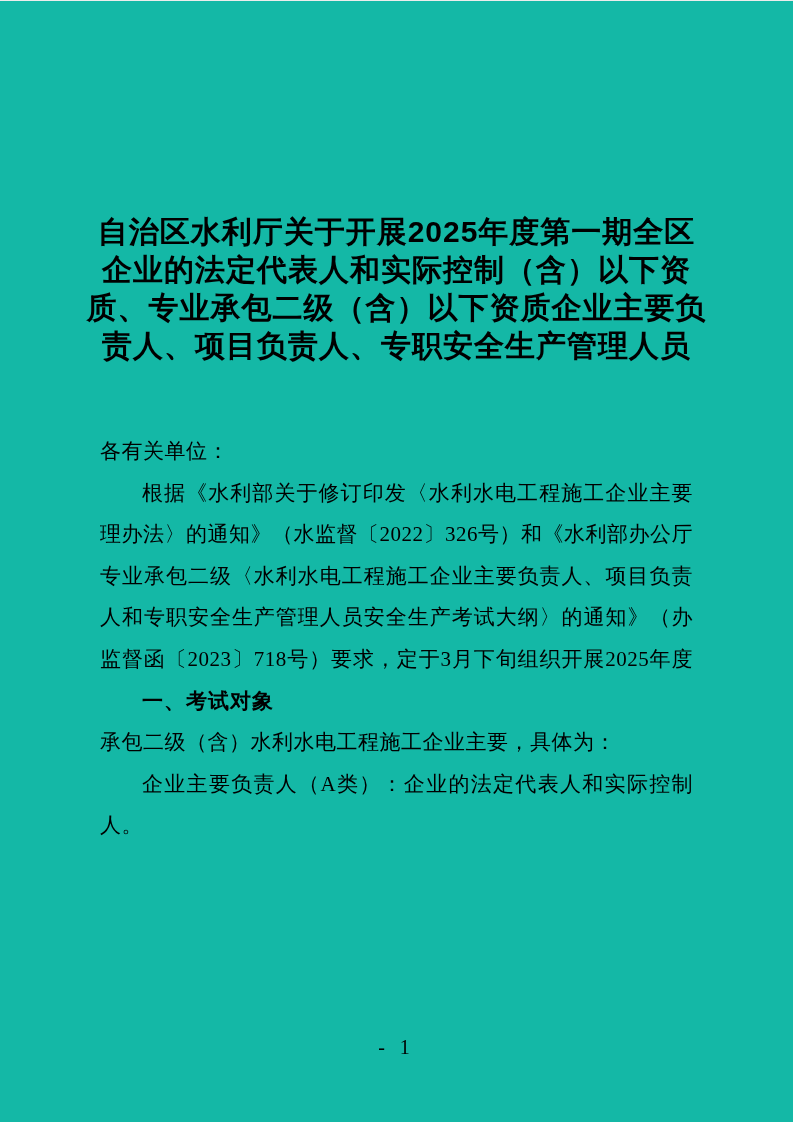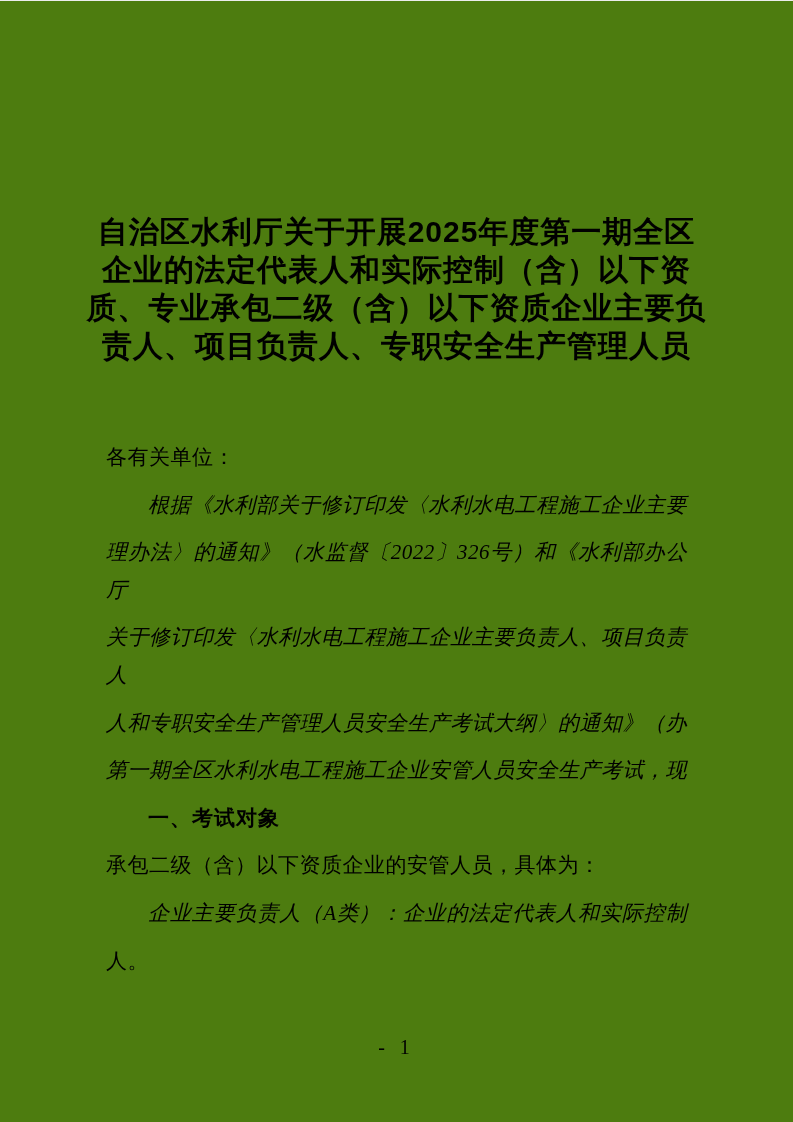--- a/index.html
+++ b/index.html
@@ -5,21 +5,21 @@
   html, body {
     margin: 0;
     padding: 0;
     background: #ffffff;
   }
   .page {
     position: relative;
     width: 793px;
     height: 1122px;
     margin: 0 auto;
-    background: #4d7c0f;
+    background: #14b8a6;
     color: #000000;
     overflow: hidden;
     border-top: 1px solid #ececec;
     font-family: "Liberation Serif", "DejaVu Serif", serif;
   }
   
   .doc-title {
     position: absolute;
     top: 212px;
     left: 46px;
@@ -36,29 +36,28 @@
   .doc-body {
     position: absolute;
     top: 428px;
     left: 96px;
     width: 601px;
     font-size: 21px;
     line-height: 37.6px;
     letter-spacing: 0.5px;
   }
   .line {
-    margin: 10px;
+    margin: 4px;
     padding: 0;
   }
   
   .just {
     text-align: justify;
     text-align-last: justify;
     text-justify: inter-character;
-    font-style: italic;
   }
   
   .indent { padding-left: 42px; }
   .heading {
     font-family: Liberation Serif, serif;
     font-weight: 700;
     letter-spacing: 1px;
   }
   .page-footer {
     position: absolute;
@@ -84,29 +83,29 @@
     <div class="title-line">责人、项目负责人、专职安全生产管理人员</div>
   </header>
 
   <main class="doc-body">
 
     <p class="line">各有关单位：</p>
 
     <div>
       <p class="line just indent">根据《水利部关于修订印发〈水利水电工程施工企业主要</p>
       <p class="line just">理办法〉的通知》（水监督〔2022〕326号）和《水利部办公厅</p>
-      <p class="line just">关于修订印发〈水利水电工程施工企业主要负责人、项目负责人</p>
+      <p class="line just">专业承包二级〈水利水电工程施工企业主要负责人、项目负责</p>
       <p class="line just">人和专职安全生产管理人员安全生产考试大纲〉的通知》（办</p>
-      <p class="line just">第一期全区水利水电工程施工企业安管人员安全生产考试，现</p>
+      <p class="line just">监督函〔2023〕718号）要求，定于3月下旬组织开展2025年度</p>
     </div>
 
     <p class="line heading indent">一、考试对象</p>
 
     <div>
-      <p class="line">承包二级（含）以下资质企业的安管人员，具体为：</p>
+      <p class="line">承包二级（含）水利水电工程施工企业主要，具体为：</p>
     </div>
 
     <div>
       <p class="line just indent">企业主要负责人（A类）：企业的法定代表人和实际控制</p>
       <p class="line">人。</p>
     </div>
 
   </main>
 
   <footer class="page-footer">- 1</footer>

